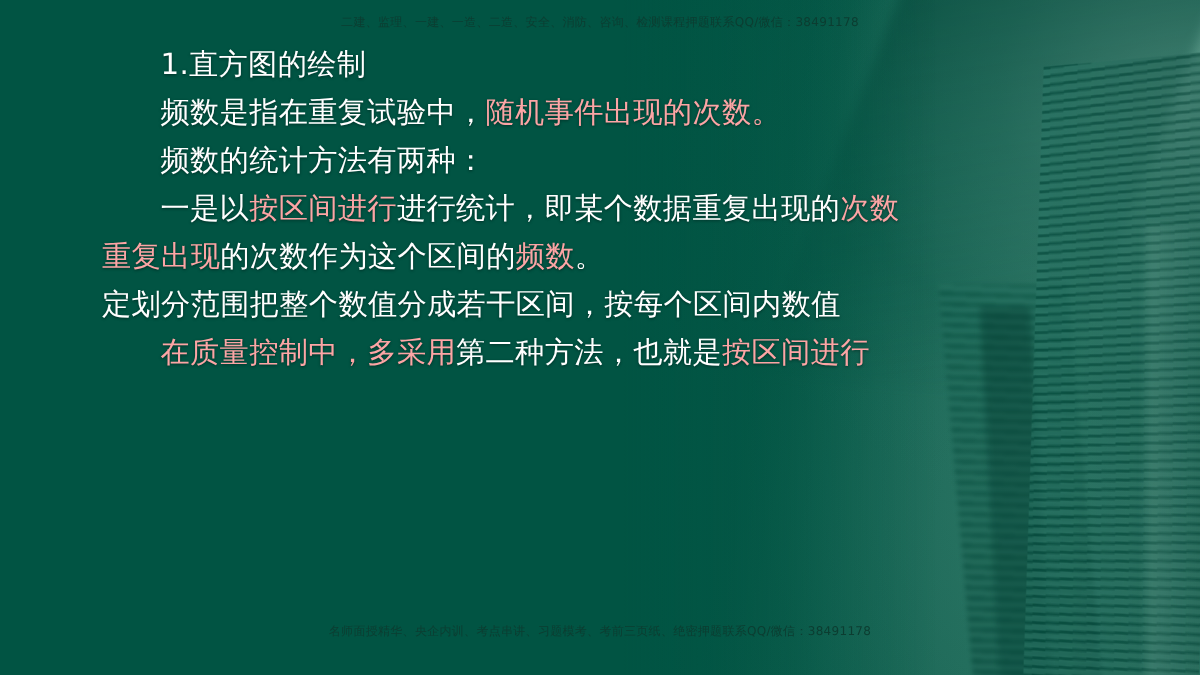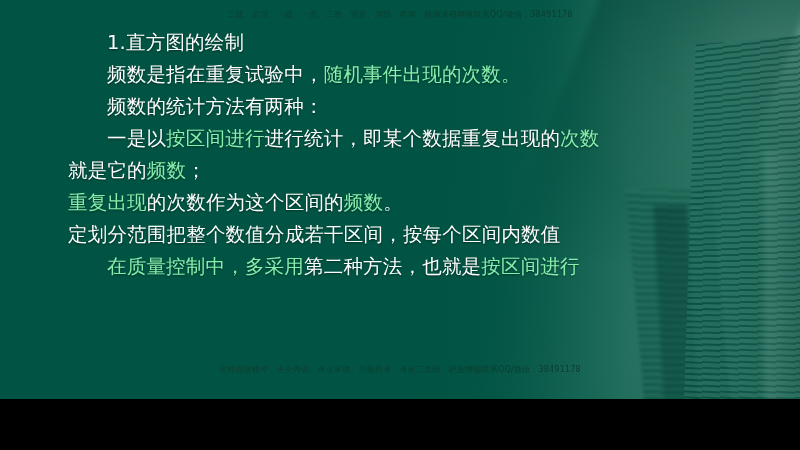--- a/index.html
+++ b/index.html
@@ -3,21 +3,21 @@
 <meta charset="utf-8">
 <style>
   html, body {
     margin: 0;
     padding: 0;
     background: #000;
   }
   #slide {
     position: relative;
     width: 800px;
-    height: 399px;
+    height: 450px;
     overflow: hidden;
     background: #015443;
     font-family: "DejaVu Sans", "Liberation Sans", sans-serif;
     -webkit-font-smoothing: antialiased;
   }
 
   
   .bg-photo {
     position: absolute;
     inset: 0;
@@ -157,21 +157,21 @@
     font-weight: 500;
     text-shadow: 0 1px 2px rgba(0, 0, 0, 0.45);
     letter-spacing: 0.2px;
     margin-left: 40px;
   }
   .line.indent { text-indent: 39px; }
   .line.title {
     font-size: 19.5px;
     text-indent: 39px;
   }
-  .hl { color: #86efac; }
+  .hl { color: #fca5a5; }
 </style>
 </head>
 <body>
 
 <div id="slide">
 
   <div class="bg-photo">
     <div class="bg-base"></div>
     <div class="bg-haze"></div>
     <div class="tower-a"></div>
@@ -183,21 +183,20 @@
   </div>
 
   <div class="banner banner-top">二建、监理、一建、一造、二造、安全、消防、咨询、检测课程押题联系QQ/微信：38491178</div>
 
   <div class="content">
     <div class="line title">1.直方图的绘制</div>
     <div id="body-lines">
         <div class="line indent"><span class="">频数是指在重复试验中，</span><span class="hl">随机事件出现的次数。</span></div>
         <div class="line indent"><span class="">频数的统计方法有两种：</span></div>
         <div class="line indent"><span class="">一是以</span><span class="hl">按区间进行</span><span class="">进行统计，即某个数据重复出现的</span><span class="hl">次数</span></div>
-        <div class="line"><span class="">就是它的</span><span class="hl">频数</span><span class="">；</span></div>
         <div class="line"><span class="hl">重复出现</span><span class="">的次数作为这个区间的</span><span class="hl">频数</span><span class="">。</span></div>
         <div class="line"><span class="">定划分范围把整个数值分成若干区间，按每个区间内数值</span></div>
         <div class="line indent"><span class="hl">在质量控制中，多采用</span><span class="">第二种方法，也就是</span><span class="hl">按区间进行</span></div>
       </div>
   </div>
 
   <div class="banner banner-bottom">名师面授精华、央企内训、考点串讲、习题模考、考前三页纸、绝密押题联系QQ/微信：38491178</div>
 
 </div>
 

